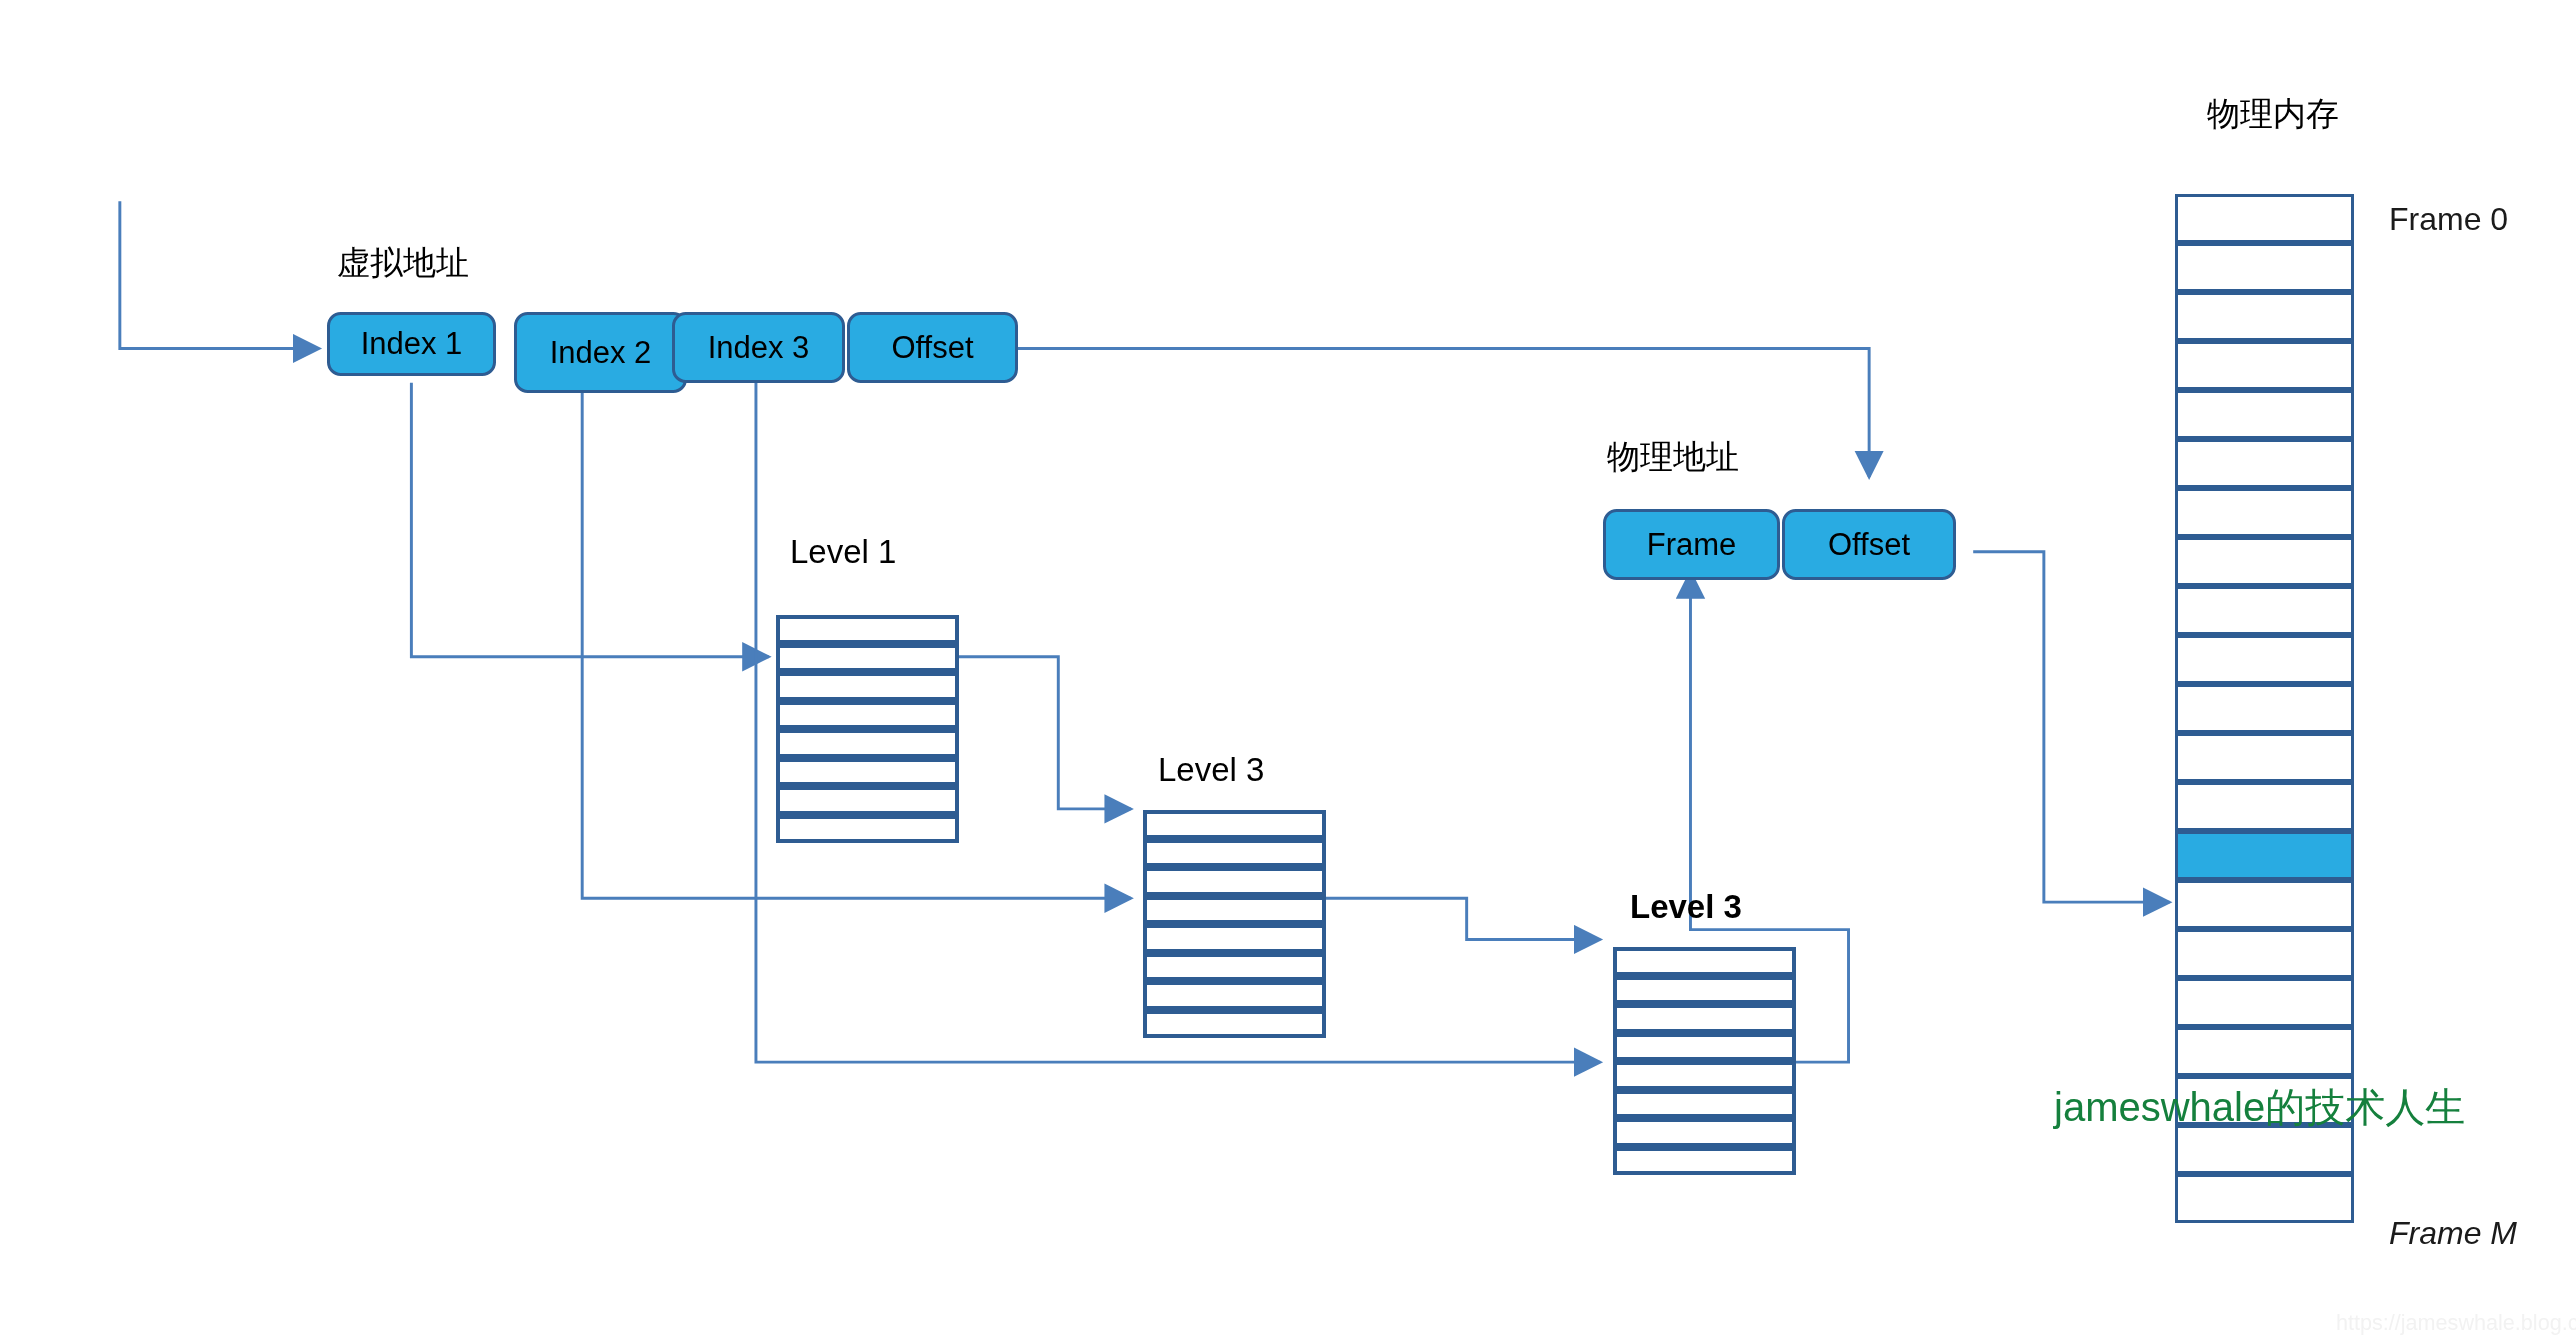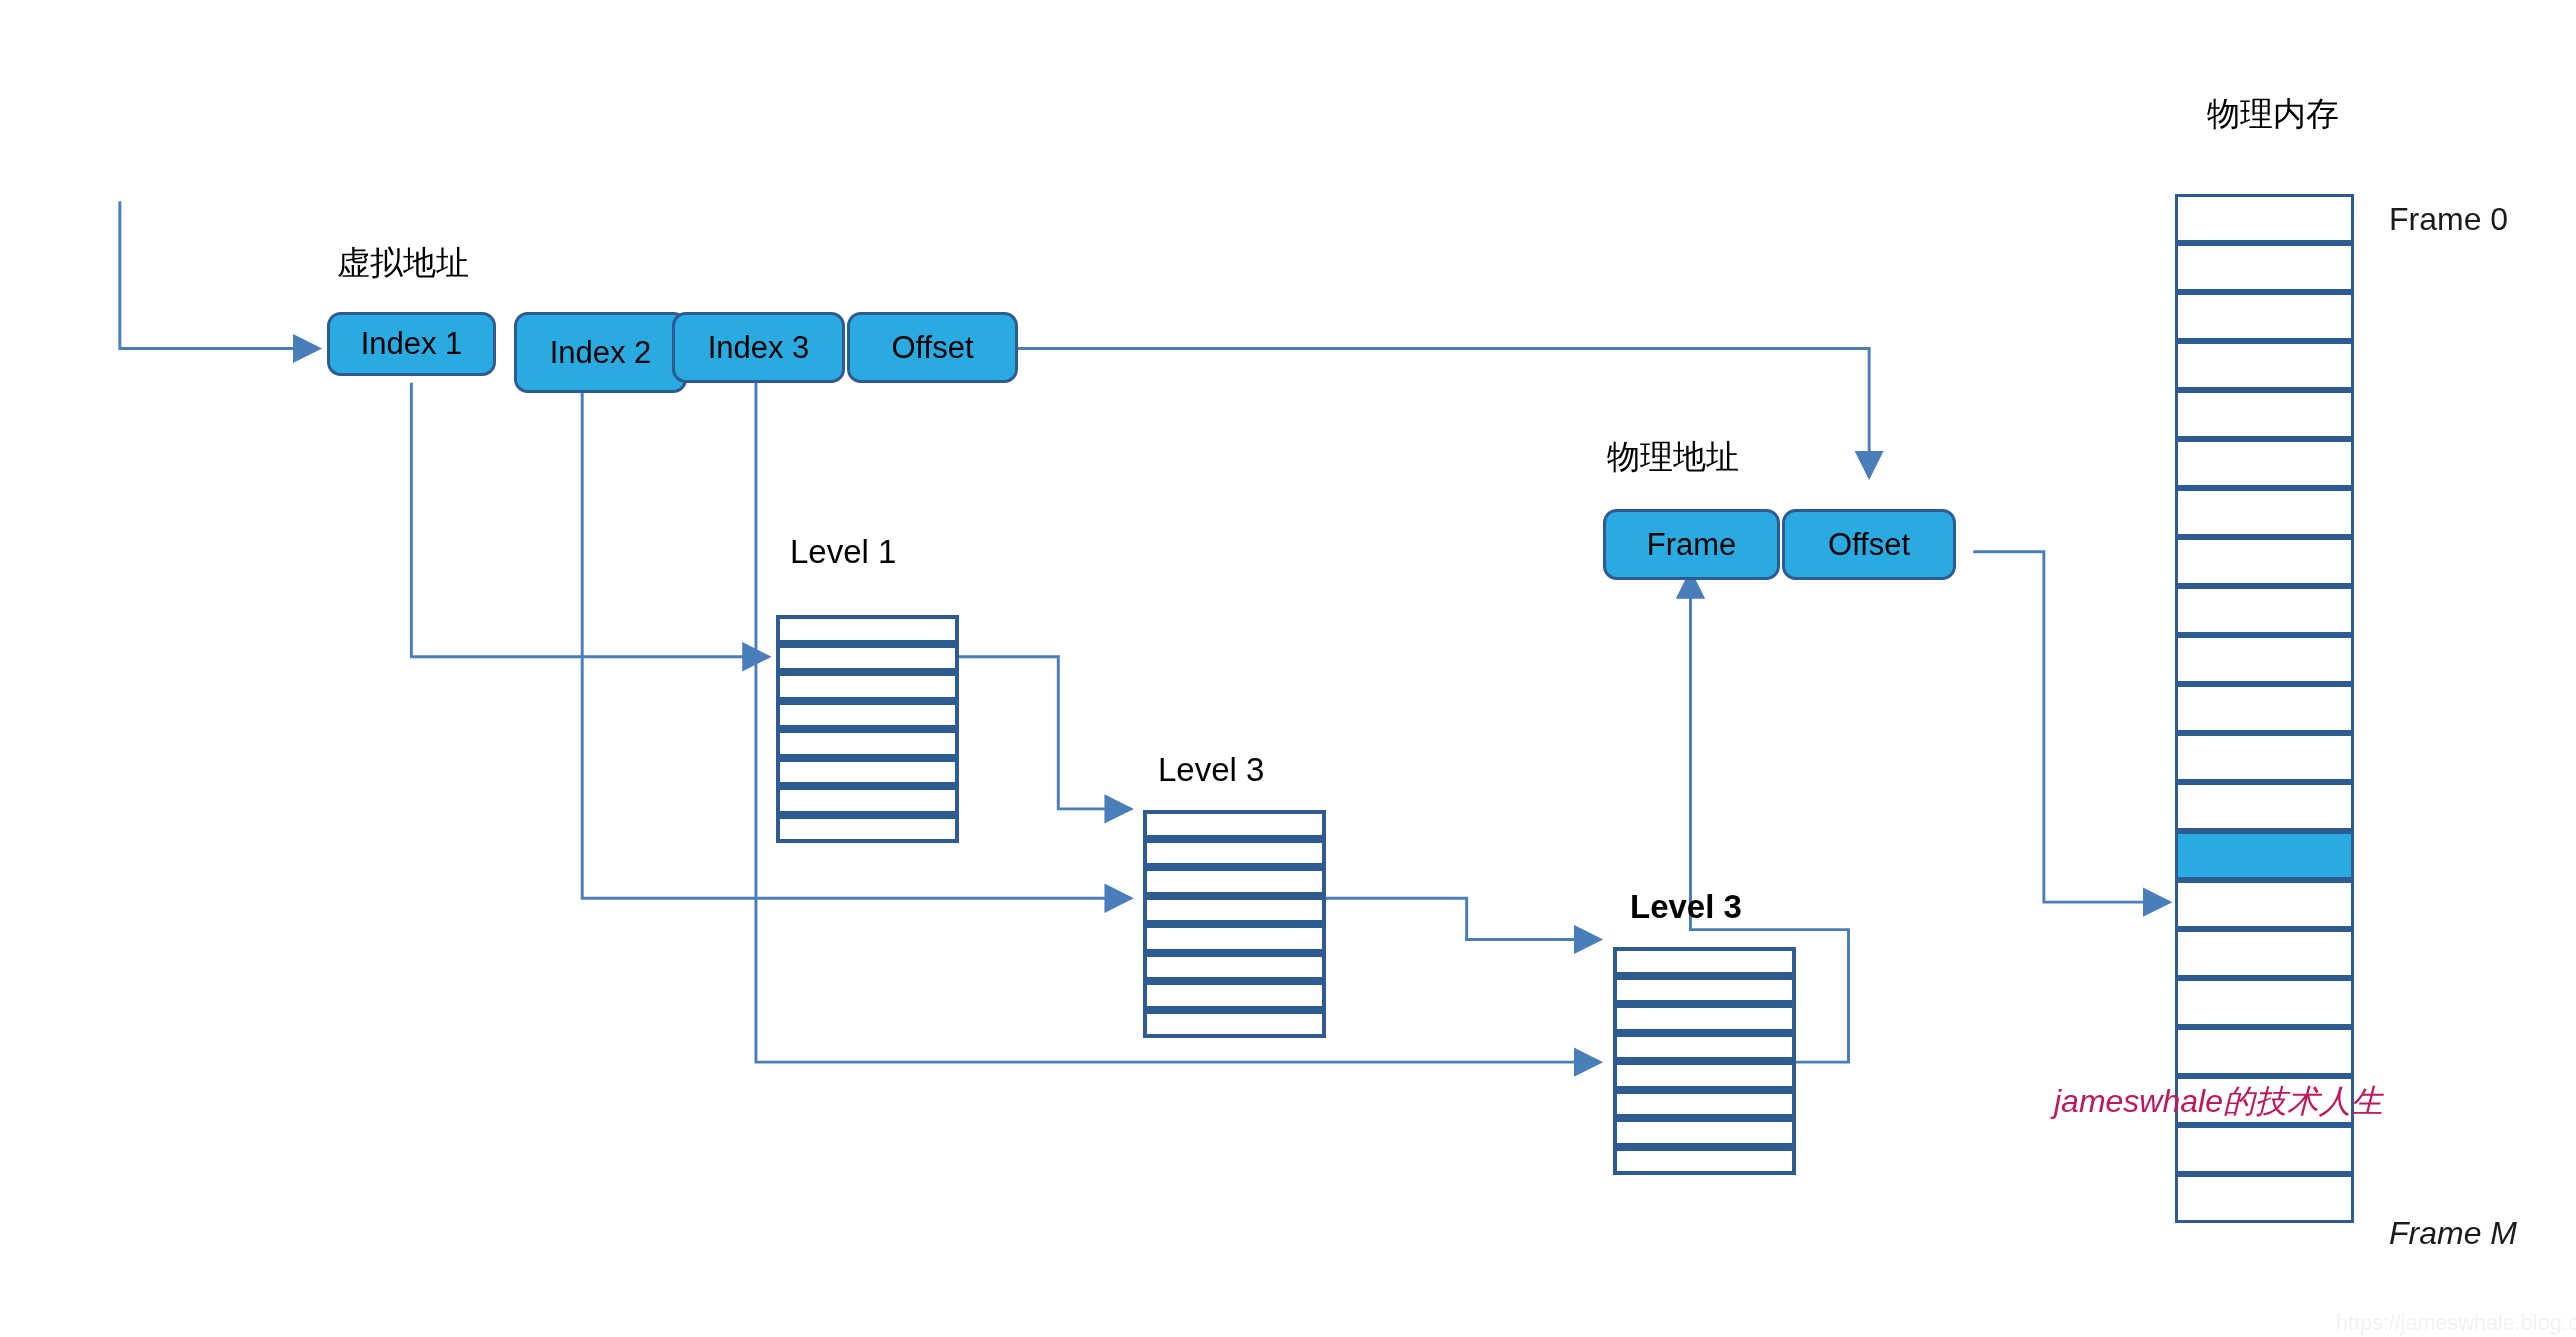--- a/index.html
+++ b/index.html
@@ -94,24 +94,23 @@
     border: 3.9px solid #2E5C92;
     background: #ffffff;
     width: 100%;
   }
   .mrow.hl {
     background: #29ABE2;
   }
 
   .wm-orange {
     position: absolute;
-    color: #be185d;
-    font-size: 32px;
-    white-space: nowrap;
-    font-style: italic;
+    color: #15803d;
+    font-size: 40px;
+    white-space: nowrap;
   }
   .wm-faint {
     position: absolute;
     color: #F2F2F2;
     font-size: 21.6px;
     white-space: nowrap;
   }
 </style>
 </head>
 <body>

